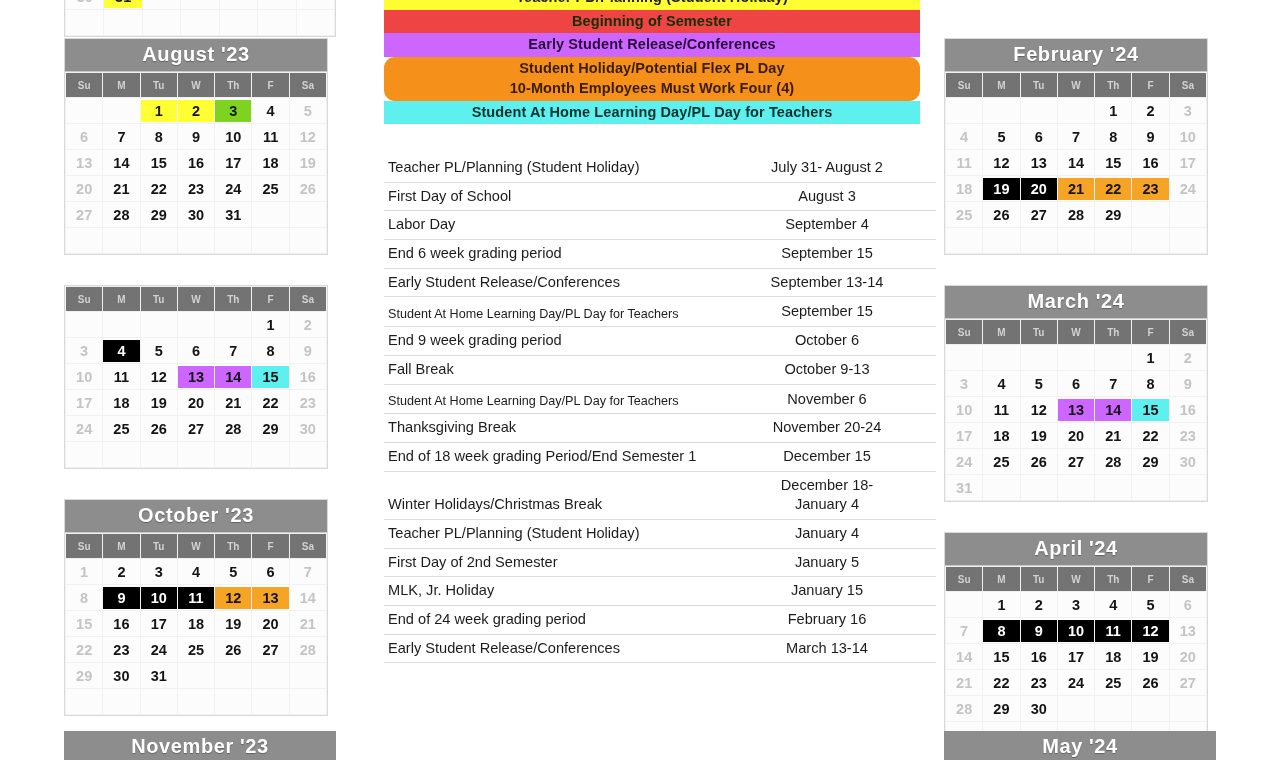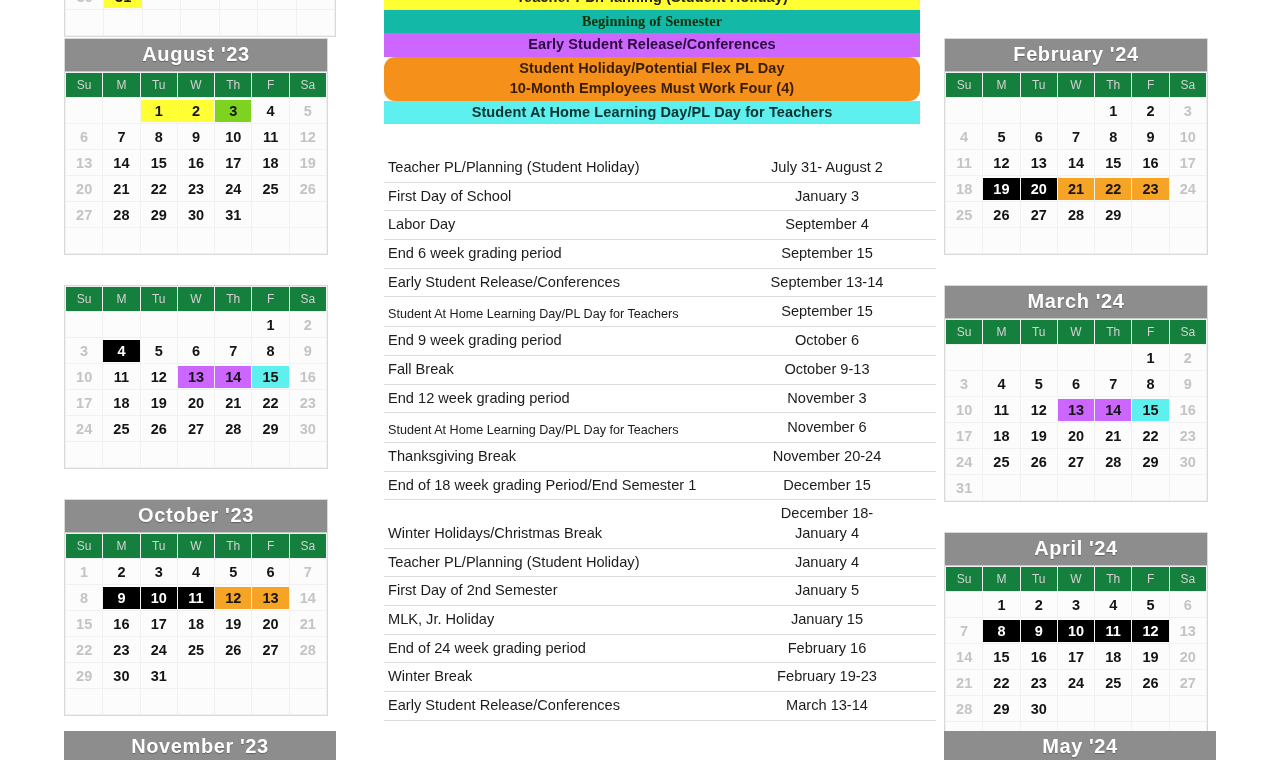--- a/index.html
+++ b/index.html
@@ -55,28 +55,28 @@
     text-shadow: 0 1px 1px rgba(0,0,0,.30);
     border-bottom: 1px solid #c9c9c9;
   }
   table.grid {
     width: 100%;
     border-collapse: collapse;
     table-layout: fixed;
     background: #fcfcfc;
   }
   table.grid th {
-    font-size: 12px;
-    font-weight: normal;
+    font-size: 10px;
+    font-weight: bold;
     color: #d2d2d2;
     height: 22px;
     text-align: center;
     vertical-align: middle;
     border: 1px solid #f0f0f0;
-    background: #15803d;
+    background: #737373;
   }
   table.grid td {
     height: 25px;
     text-align: center;
     vertical-align: middle;
     font-size: 14.5px;
     font-weight: bold;
     color: #141414;
     border: 1px solid #f1f1f1;
     padding: 0;
@@ -105,21 +105,21 @@
     width: 100%;
     box-sizing: border-box;
     text-align: center;
     font-size: 14.5px;
     font-weight: bold;
     line-height: 1.42;
     padding: 1px 0 2px 0;
     letter-spacing: .1px;
   }
   .band.yellow { background: #ffff33; color: #23210a; }
-  .band.green  { background: #14b8a6; color: #123007; font-family: Liberation Serif, serif; }
+  .band.green  { background: #ef4444; color: #123007; }
   .band.purple { background: #cc66ff; color: #2b0a3d; }
   .band.orange { background: #f5901a; color: #3a1d00; border-radius: 11px; }
   .band.cyan   { background: #5ef0ef; color: #05322f; }
   .band .l2 { display: block; }
 
   
   .events {
     width: 536px;
     margin-top: 6px;
     border-collapse: collapse;
@@ -475,21 +475,21 @@
 
   <div class="col" id="col-mid" style="top:148px;">
     <table class="events">
       <tbody>
           <tr>
             <td class="ev-name">Teacher PL/Planning (Student Holiday)</td>
             <td class="ev-date">July 31- August 2</td>
           </tr>
           <tr>
             <td class="ev-name">First Day of School</td>
-            <td class="ev-date">January 3</td>
+            <td class="ev-date">August 3</td>
           </tr>
           <tr>
             <td class="ev-name">Labor Day</td>
             <td class="ev-date">September 4</td>
           </tr>
           <tr>
             <td class="ev-name">End 6 week grading period</td>
             <td class="ev-date">September 15</td>
           </tr>
           <tr>
@@ -501,24 +501,20 @@
             <td class="ev-date">September 15</td>
           </tr>
           <tr>
             <td class="ev-name">End 9 week grading period</td>
             <td class="ev-date">October 6</td>
           </tr>
           <tr>
             <td class="ev-name">Fall Break</td>
             <td class="ev-date">October 9-13</td>
           </tr>
-          <tr>
-            <td class="ev-name">End 12 week grading period</td>
-            <td class="ev-date">November 3</td>
-          </tr>
           <tr class="two-line">
             <td class="ev-name small">Student At Home Learning Day/PL Day for Teachers</td>
             <td class="ev-date">November 6</td>
           </tr>
           <tr>
             <td class="ev-name">Thanksgiving Break</td>
             <td class="ev-date">November 20-24</td>
           </tr>
           <tr>
             <td class="ev-name">End of 18 week grading Period/End Semester 1</td>
@@ -537,24 +533,20 @@
             <td class="ev-name">First Day of 2nd Semester</td>
             <td class="ev-date">January 5</td>
           </tr>
           <tr>
             <td class="ev-name">MLK, Jr. Holiday</td>
             <td class="ev-date">January 15</td>
           </tr>
           <tr>
             <td class="ev-name">End of 24 week grading period</td>
             <td class="ev-date">February 16</td>
-          </tr>
-          <tr>
-            <td class="ev-name">Winter Break</td>
-            <td class="ev-date">February 19-23</td>
           </tr>
           <tr>
             <td class="ev-name">Early Student Release/Conferences</td>
             <td class="ev-date">March 13-14</td>
           </tr>
         </tbody>
     </table>
   </div>
 
   <div class="col" id="col-right" style="top:38px;">

